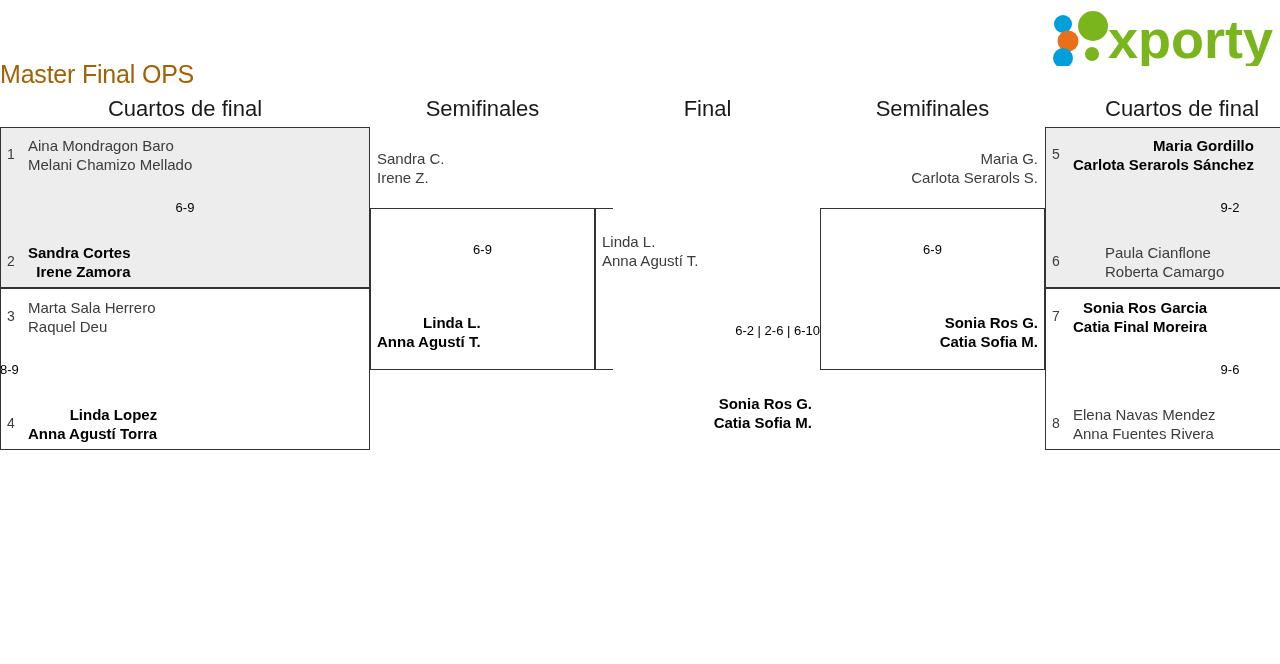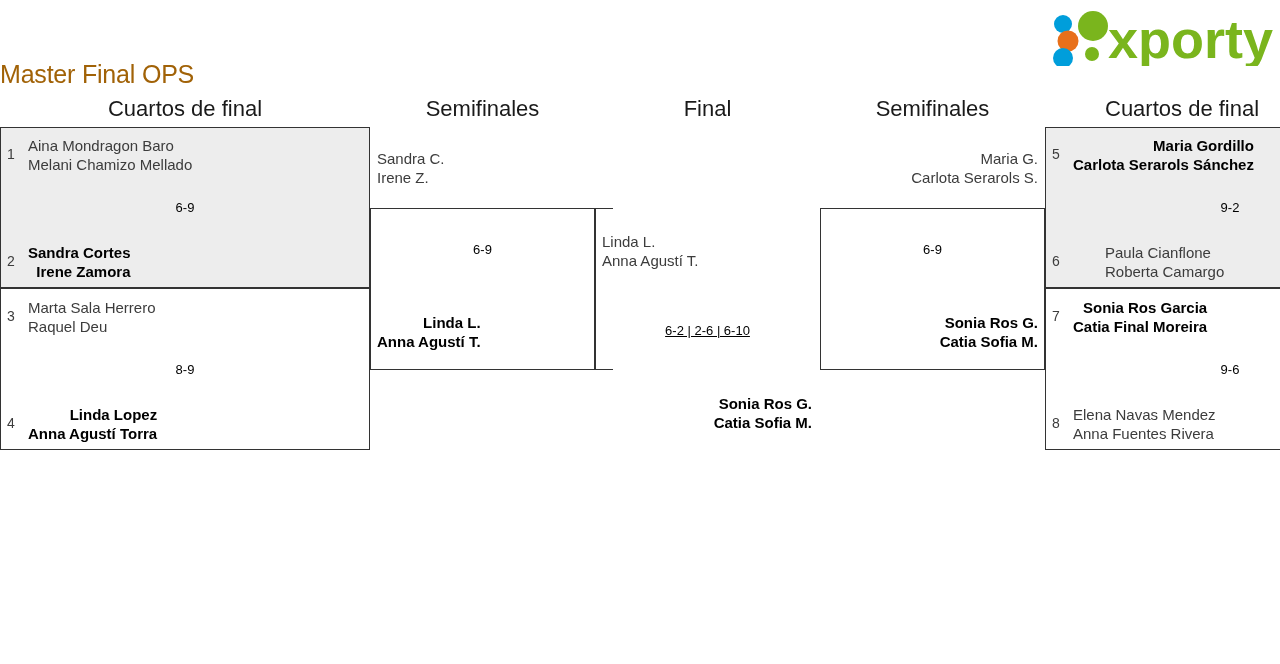--- a/index.html
+++ b/index.html
@@ -104,21 +104,21 @@
     <div>Sandra Cortes</div>
     <div>Irene Zamora</div>
   </div>
 
   <div class="box white" style="left:0px; top:288px; width:370px; height:162px;"></div>
   <div class="seed" style="left:7px;  top:308px;">3</div>
   <div class="team" style="left:28px; top:298px;">
     <div>Marta Sala Herrero</div>
     <div>Raquel Deu</div>
   </div>
-  <div class="score" style="left:0px; top:362px; width:370px; text-align:center;">8-9</div>
+  <div class="score" style="left:0px; top:362px; width:370px; ">8-9</div>
   <div class="seed" style="left:7px;  top:415px;">4</div>
   <div class="team win" style="left:28px; top:405px;">
     <div>Linda Lopez</div>
     <div>Anna Agustí Torra</div>
   </div>
 
   <div class="box white" style="left:370px; top:208px; width:225px; height:162px;"></div>
   <div class="team" style="left:377px; top:149px;">
     <div>Sandra C.</div>
     <div>Irene Z.</div>
@@ -127,21 +127,21 @@
   <div class="team win" style="left:377px; top:313px;">
     <div>Linda L.</div>
     <div>Anna Agustí T.</div>
   </div>
 
   <div class="edge-left" style="left:595px; top:208px; width:18px; height:162px;"></div>
   <div class="team" style="left:602px; top:232px;">
     <div>Linda L.</div>
     <div>Anna Agustí T.</div>
   </div>
-  <div class="score" style="left:595px; top:323px; width:225px; text-align:center;text-decoration:underline;">6-2 | 2-6 | 6-10</div>
+  <div class="score" style="left:595px; top:323px; width:225px; text-align:right;">6-2 | 2-6 | 6-10</div>
   <div class="team win right" style="left:595px; top:394px; width:217px;">
     <div>Sonia Ros G.</div>
     <div>Catia Sofia M.</div>
   </div>
 
   <div class="box white" style="left:820px; top:208px; width:225px; height:162px;"></div>
   <div class="team right" style="left:820px; top:149px; width:218px;">
     <div>Maria G.</div>
     <div>Carlota Serarols S.</div>
   </div>

